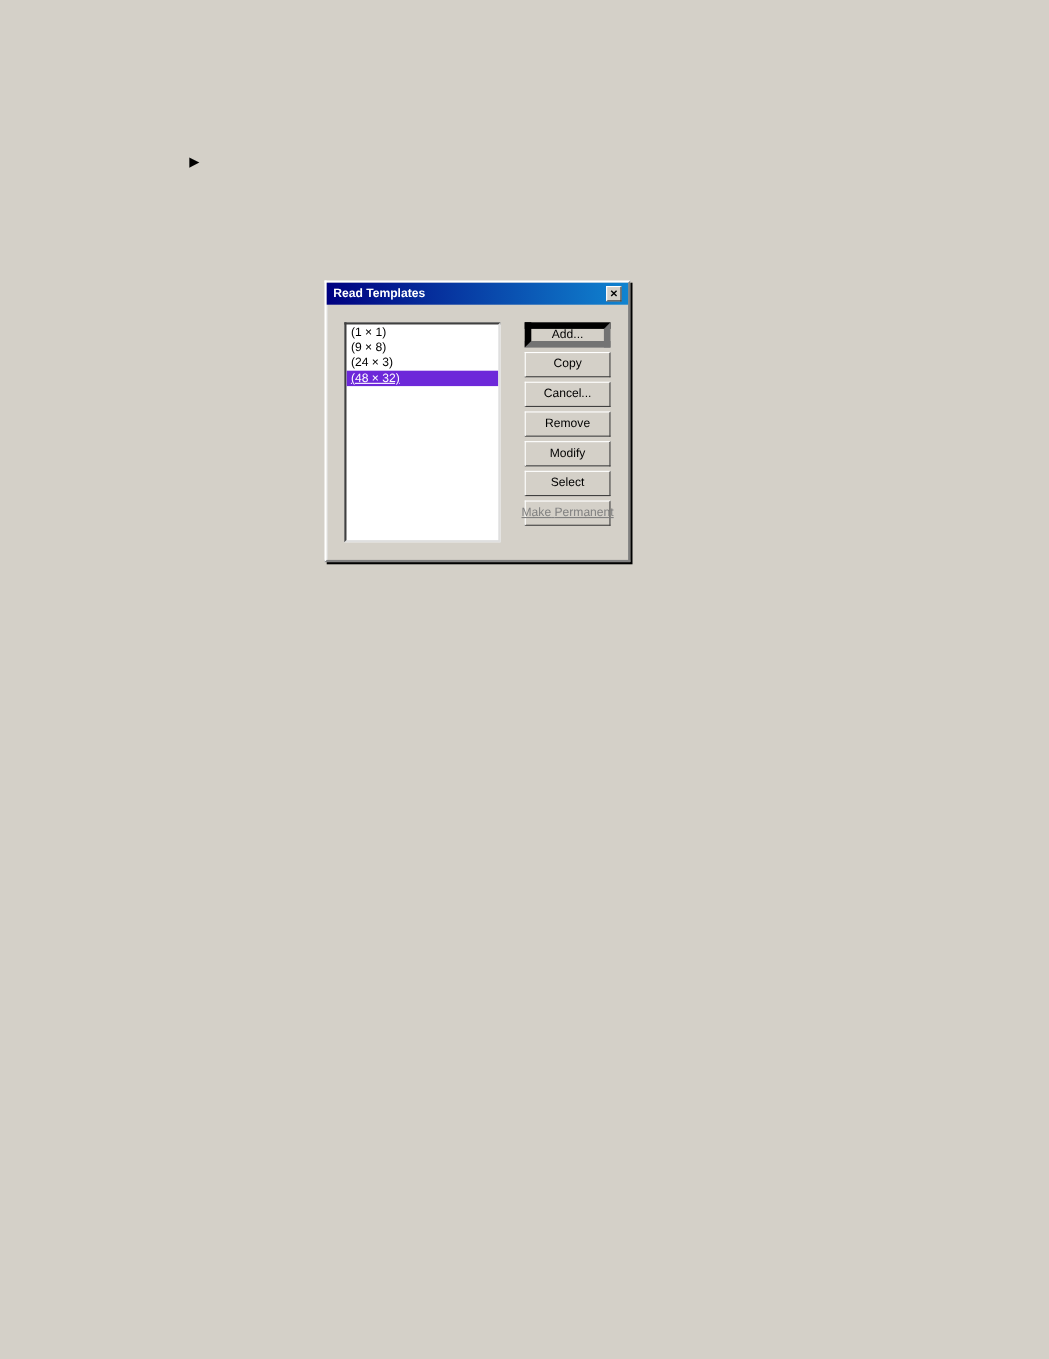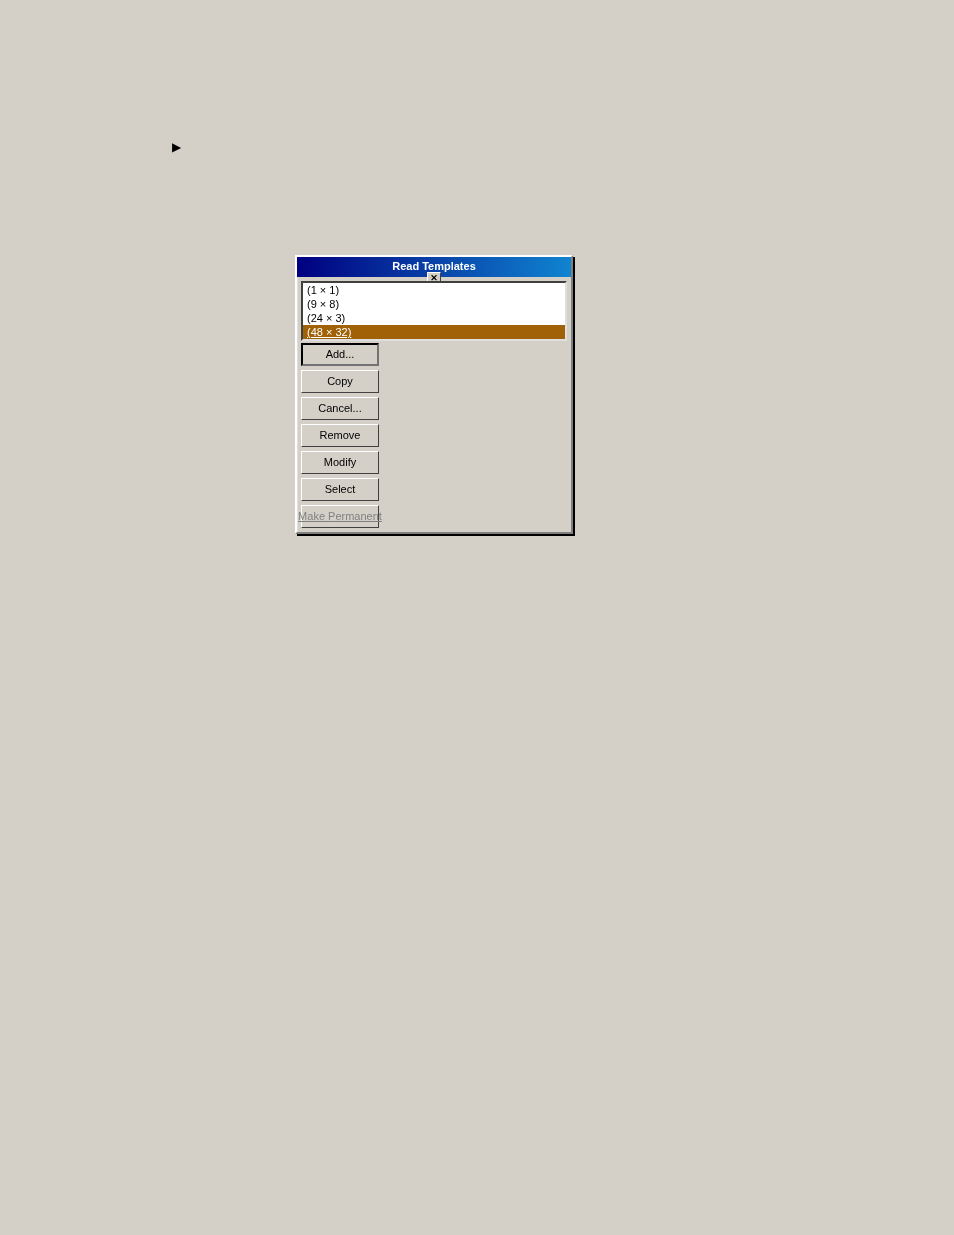--- a/index.html
+++ b/index.html
@@ -38,21 +38,20 @@
     }
 
     .dialog-titlebar {
       background: linear-gradient(to right, #000080, #1084d0);
       color: #ffffff;
       padding: 3px 6px;
       display: flex;
       justify-content: space-between;
       align-items: center;
       height: 20px;
-      flex-direction: column;
     }
 
     .dialog-title {
       font-size: 11px;
       font-weight: bold;
       color: #ffffff;
     }
 
     .close-button {
       width: 14px;
@@ -67,23 +66,22 @@
       align-items: center;
       justify-content: center;
       cursor: pointer;
       font-size: 9px;
       font-weight: bold;
       color: #000;
     }
 
     .dialog-body {
       display: flex;
-      padding: 4px;
-      gap: 2px;
-      flex-direction: column;
+      padding: 16px;
+      gap: 22px;
     }
 
     .list-panel {
       flex: 1;
       background-color: #ffffff;
       border: 2px solid #808080;
       border-top-color: #404040;
       border-left-color: #404040;
       border-bottom-color: #dfdfdf;
       border-right-color: #dfdfdf;
@@ -93,21 +91,21 @@
 
     .list-item {
       padding: 1px 4px;
       font-size: 11px;
       color: #000;
       cursor: pointer;
       white-space: nowrap;
     }
 
     .list-item.selected {
-      background-color: #a16207;
+      background-color: #6d28d9;
       color: #ffffff;
       text-decoration: underline;
     }
 
     .buttons-panel {
       display: flex;
       flex-direction: column;
       gap: 4px;
       width: 78px;
     }
@@ -131,21 +129,21 @@
       line-height: 1.2;
     }
 
     .win-button.disabled {
       color: #808080;
       cursor: default;
       text-decoration: underline;
     }
 
     .win-button.default-btn {
-      border: 2px solid #737373;
+      border: 6px solid #737373;
       border-top-color: #000;
       border-left-color: #000;
       padding: 0;
     }
   </style>
 </head>
 <body>
 
 <div class="arrow-indicator">▶</div>
 

